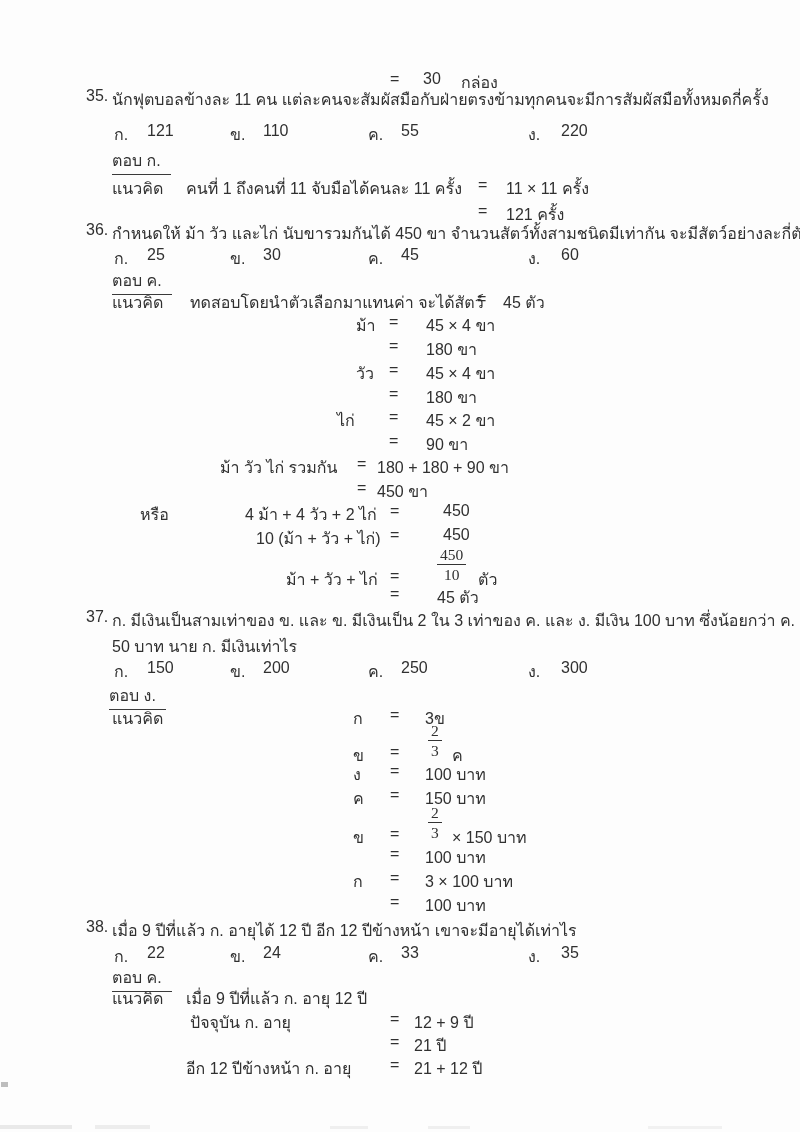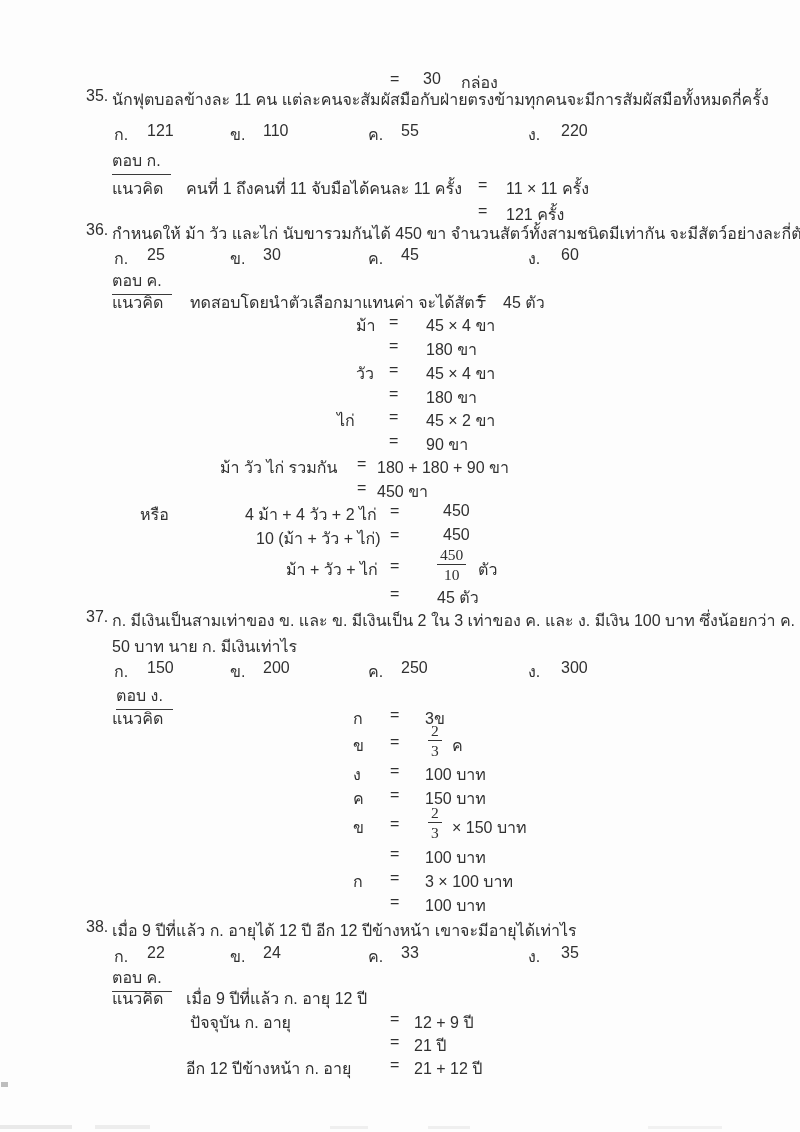--- a/index.html
+++ b/index.html
@@ -16,21 +16,21 @@
   .t{position:absolute;white-space:nowrap;top:0;}
   .ans{border-bottom:1.3px solid #3a3a3a;padding-right:10px;padding-bottom:1px;}
   .frac{
     position:absolute;top:0;
     display:inline-flex;flex-direction:column;align-items:center;
     font-family:"Liberation Serif","DejaVu Serif",serif;
     font-size:15.5px;line-height:1.12;
   }
   .frac .num{border-bottom:1.4px solid #333;padding:0 3px 1px;}
   .frac .den{padding-top:1px;}
-  .fm{top:11px;}
+  .fm{top:21px;}
   .spot{position:absolute;}
 </style>
 </head>
 <body>
 
 <div class="page">
 
 
   <div class="row" style="top:70px">
     <span class="t" style="left:390px">=</span>
@@ -161,21 +161,21 @@
     <span class="t" style="left:114px">ก.</span>
     <span class="t" style="left:147px">150</span>
     <span class="t" style="left:230px">ข.</span>
     <span class="t" style="left:263px">200</span>
     <span class="t" style="left:368px">ค.</span>
     <span class="t" style="left:401px">250</span>
     <span class="t" style="left:528px">ง.</span>
     <span class="t" style="left:561px">300</span>
   </div>
   <div class="row" style="top:683px">
-    <span class="t ans" style="left:116px">ตอบ ง.</span>
+    <span class="t ans" style="left:109px">ตอบ ง.</span>
   </div>
   <div class="row" style="top:706px">
     <span class="t" style="left:112px">แนวคิด</span>
     <span class="t" style="left:353px">ก</span>
     <span class="t" style="left:390px">=</span>
     <span class="t" style="left:425px">3ข</span>
   </div>
   <div class="row" style="top:722px;height:42px">
     <span class="t fm" style="left:353px">ข</span>
     <span class="t fm" style="left:390px">=</span>

